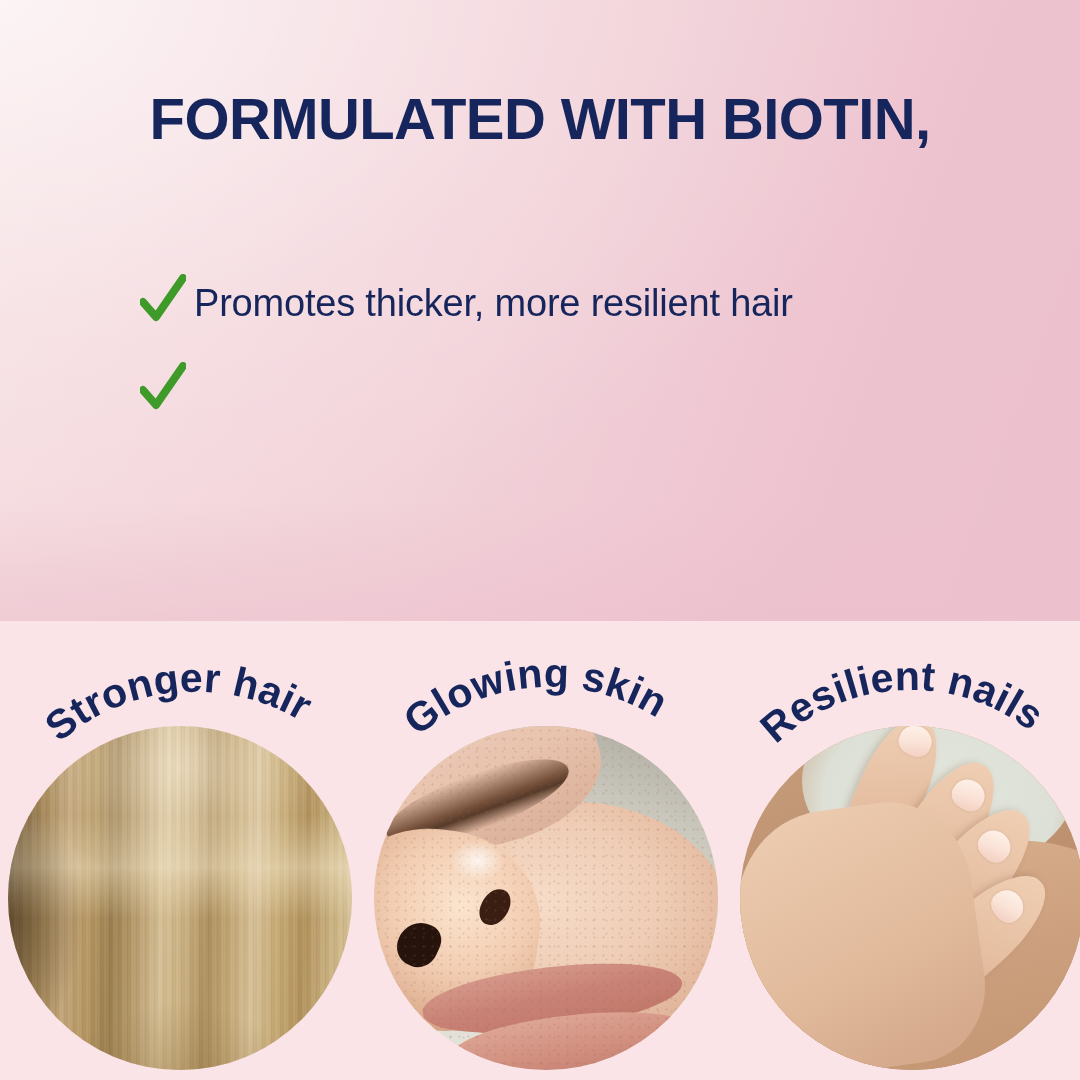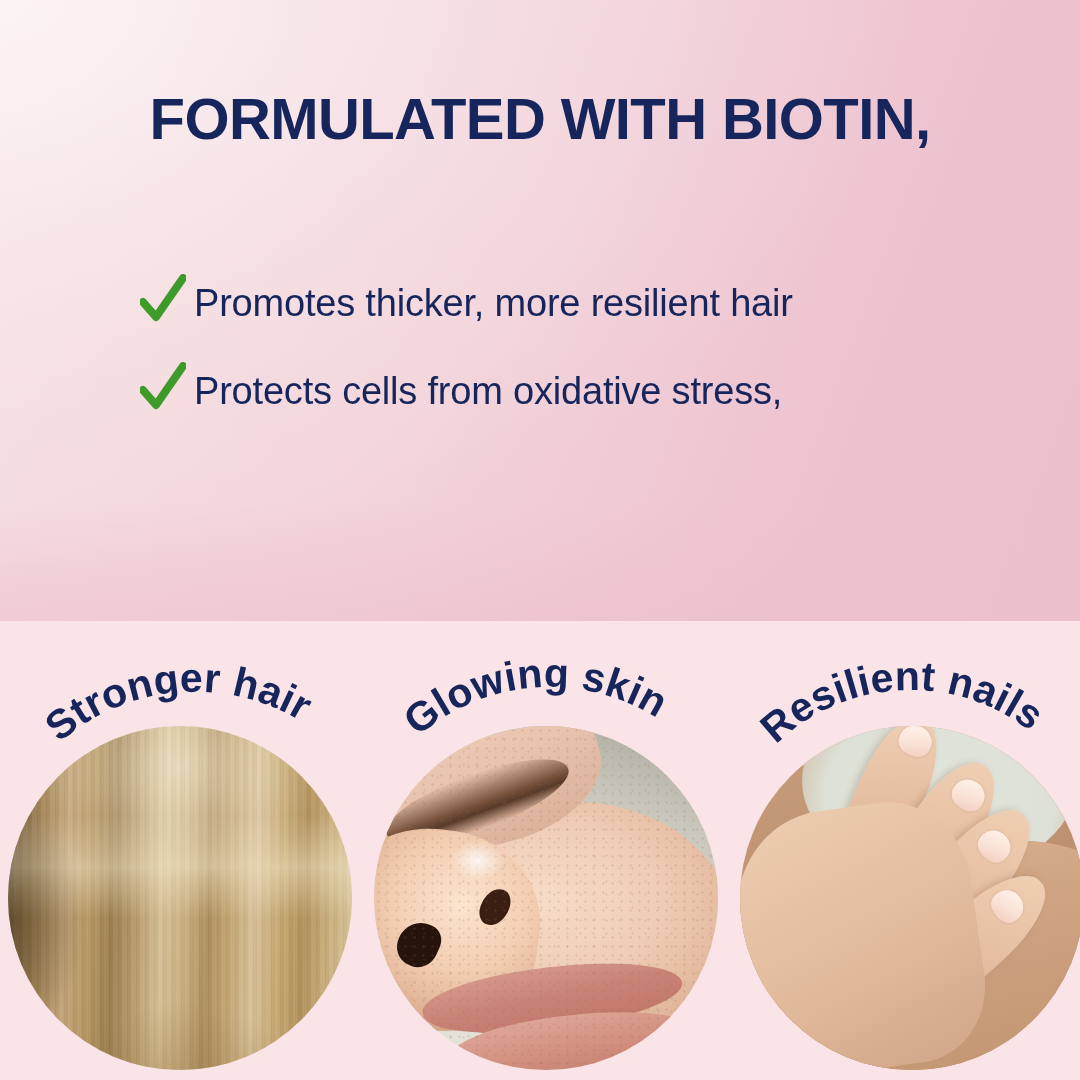--- a/index.html
+++ b/index.html
@@ -301,21 +301,20 @@
       </div>
 
 
       <div class="bullet">
         <span class="check">
           <svg viewBox="0 0 46 52" aria-hidden="true">
             <path d="M3 28 L16 43 L43 4" fill="none" stroke="#3E9B29" stroke-width="8" stroke-linecap="round" stroke-linejoin="round"></path>
           </svg>
         </span>
         <span class="bullet-text">
-          <span style="display:block">Protects cells from oxidative stress,</span>
         </span>
       </div>
 
     </div>
   </div>
 
   <div id="bottom-panel">
 
     <div class="benefit" id="benefit-hair">
       <div class="circle" id="circle-hair">

